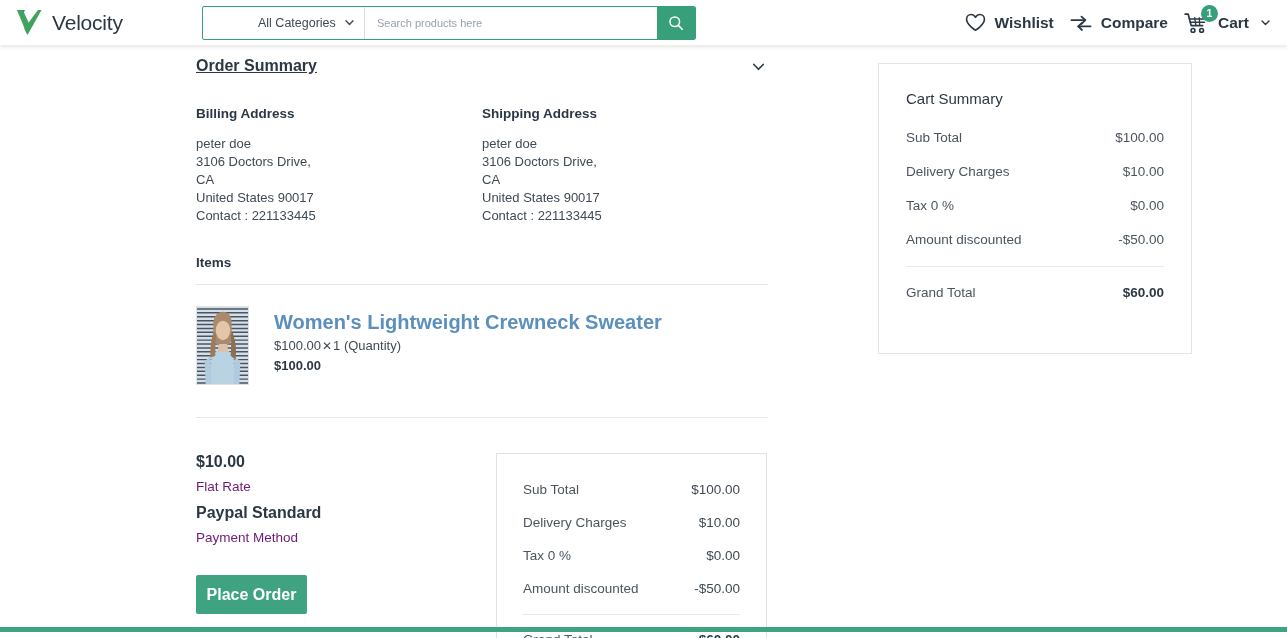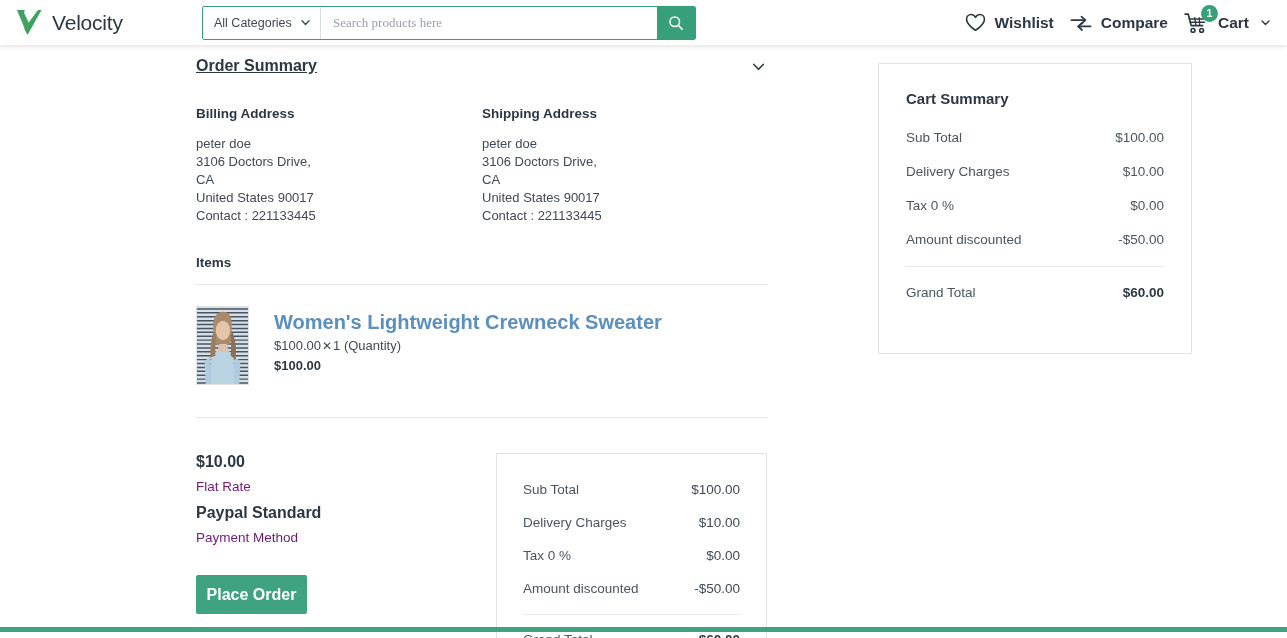--- a/index.html
+++ b/index.html
@@ -46,42 +46,43 @@
   .search-wrap {
     display: flex;
     align-items: stretch;
     height: 34px;
     margin-left: 8px;
     width: 494px;
     border: 1px solid #37a07b;
     border-radius: 2px;
     overflow: hidden;
     background: #fff;
+    padding-left: 44px;
   }
   .cat-select {
     width: 118px;
     display: flex;
     align-items: center;
     justify-content: space-between;
     padding: 0 9px 0 11px;
     font-size: 12.5px;
     color: #3d4a56;
     border-right: 1px solid #d8dde2;
     cursor: pointer;
     background: #fff;
     user-select: none;
   }
   .cat-select .chev { width: 11px; height: 11px; display: block; }
   .search-field {
     flex: 1;
     border: none;
     outline: none;
     padding: 0 12px;
-    font-size: 13px;
-    font-family: Liberation Serif, serif;
+    font-size: 11px;
+    font-family: Liberation Sans, sans-serif;
     color: #3b82f6;
     background: #fff;
   }
   .search-field::placeholder { color: #97a1ab; }
   .search-btn {
     width: 38px;
     background: #37a07b;
     border: none;
     display: flex;
     align-items: center;
@@ -267,21 +268,21 @@
   
   .cart-card {
     margin-top: 18px;
     width: 314px;
     border: 1px solid #e2e5e8;
     background: #fff;
     padding: 26px 27px 34px 27px;
   }
   .cart-card-title {
     font-size: 15px;
-    font-weight: bold;
+    font-weight: normal;
     color: #2b3844;
     margin-bottom: 23px;
   }
   .cart-row {
     display: flex;
     justify-content: space-between;
     align-items: baseline;
     font-size: 13.5px;
     color: #4a5560;
     margin-bottom: 19px;

